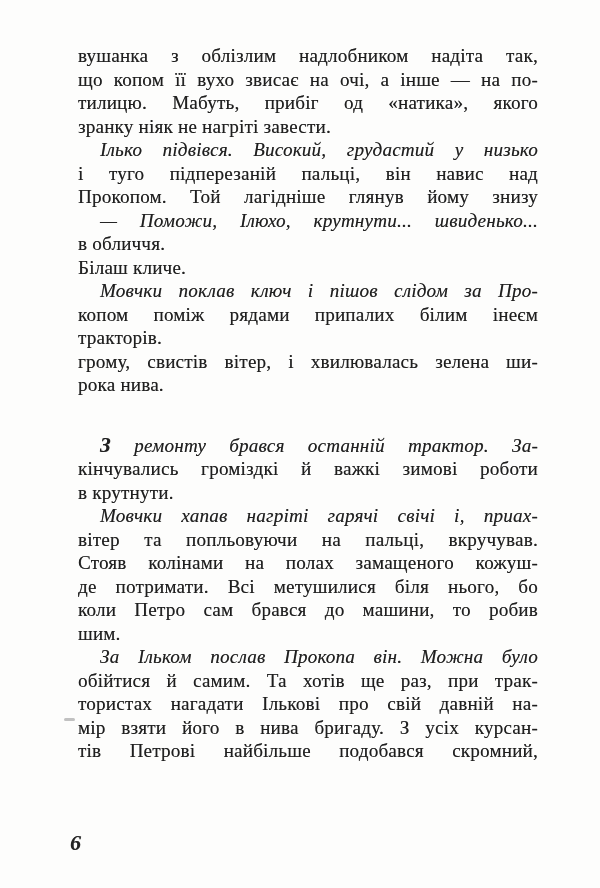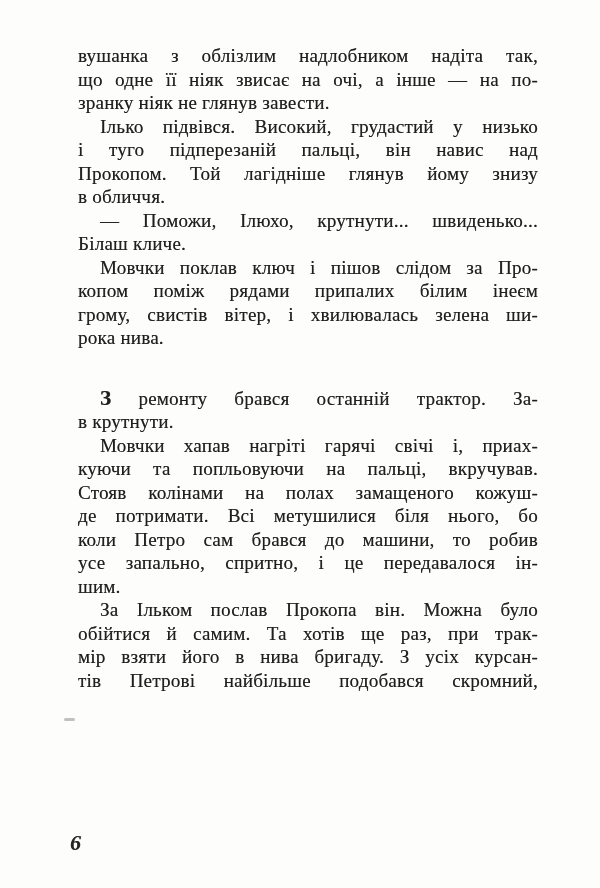--- a/index.html
+++ b/index.html
@@ -30,20 +30,21 @@
     text-align: justify;
     text-align-last: justify;
     height: 23.5px;
     white-space: normal;
   }
   .ln.last {
     text-align-last: left;
   }
   .ln.ind {
     text-indent: 22px;
+    font-style: italic;
   }
   .section-gap {
     height: 37px;
   }
   .lead {
     font-weight: bold;
     font-size: 21px;
   }
   .page-number {
     position: absolute;
@@ -67,52 +68,55 @@
   }
 </style>
 </head>
 <body>
 
 <div class="book-page">
 
   <div class="text-block">
 
     <div class="ln">вушанка з облізлим надлобником надіта так,</div>
-    <div class="ln">що одне її ніяк звисає на очі, а інше — на по-</div>
-    <div class="ln last">зранку ніяк не глянув завести.</div>
+    <div class="ln">що копом її вухо звисає на очі, а інше — на по-</div>
+    <div class="ln">тилицю. Мабуть, прибіг од «натика», якого</div>
+    <div class="ln last">зранку ніяк не нагріті завести.</div>
 
     <div class="ln ind">Ілько підвівся. Високий, грудастий у низько</div>
     <div class="ln">і туго підперезаній пальці, він навис над</div>
     <div class="ln">Прокопом. Той лагідніше глянув йому знизу</div>
+    <div class="ln ind">— Поможи, Ілюхо, крутнути... швиденько...</div>
+
     <div class="ln last">в обличчя.</div>
-
-    <div class="ln ind">— Поможи, Ілюхо, крутнути... швиденько...</div>
     <div class="ln last">Білаш кличе.</div>
 
     <div class="ln ind">Мовчки поклав ключ і пішов слідом за Про-</div>
     <div class="ln">копом поміж рядами припалих білим інеєм</div>
+    <div class="ln last">тракторів.</div>
 
     <div class="ln">грому, свистів вітер, і хвилювалась зелена ши-</div>
     <div class="ln last">рока нива.</div>
 
     <div class="section-gap"></div>
 
     <div class="ln ind"><span class="lead">З</span> <span>ремонту брався останній трактор. За-</span></div>
+    <div class="ln">кінчувались громіздкі й важкі зимові роботи</div>
     <div class="ln last">в крутнути.</div>
 
     <div class="ln ind">Мовчки хапав нагріті гарячі свічі і, приах-</div>
-    <div class="ln">куючи та попльовуючи на пальці, вкручував.</div>
+    <div class="ln">вітер та попльовуючи на пальці, вкручував.</div>
     <div class="ln">Стояв колінами на полах замащеного кожуш-</div>
     <div class="ln">де потримати. Всі метушилися біля нього, бо</div>
     <div class="ln">коли Петро сам брався до машини, то робив</div>
-    <div class="ln">усе запально, спритно, і це передавалося ін-</div>
     <div class="ln last">шим.</div>
 
     <div class="ln ind">За Ільком послав Прокопа він. Можна було</div>
     <div class="ln">обійтися й самим. Та хотів ще раз, при трак-</div>
+    <div class="ln">тористах нагадати Ількові про свій давній на-</div>
     <div class="ln">мір взяти його в нива бригаду. З усіх курсан-</div>
     <div class="ln">тів Петрові найбільше подобався скромний,</div>
 
   </div>
 
   <div class="scan-artifact"></div>
 
   <div class="page-number">6</div>
 
 </div>

